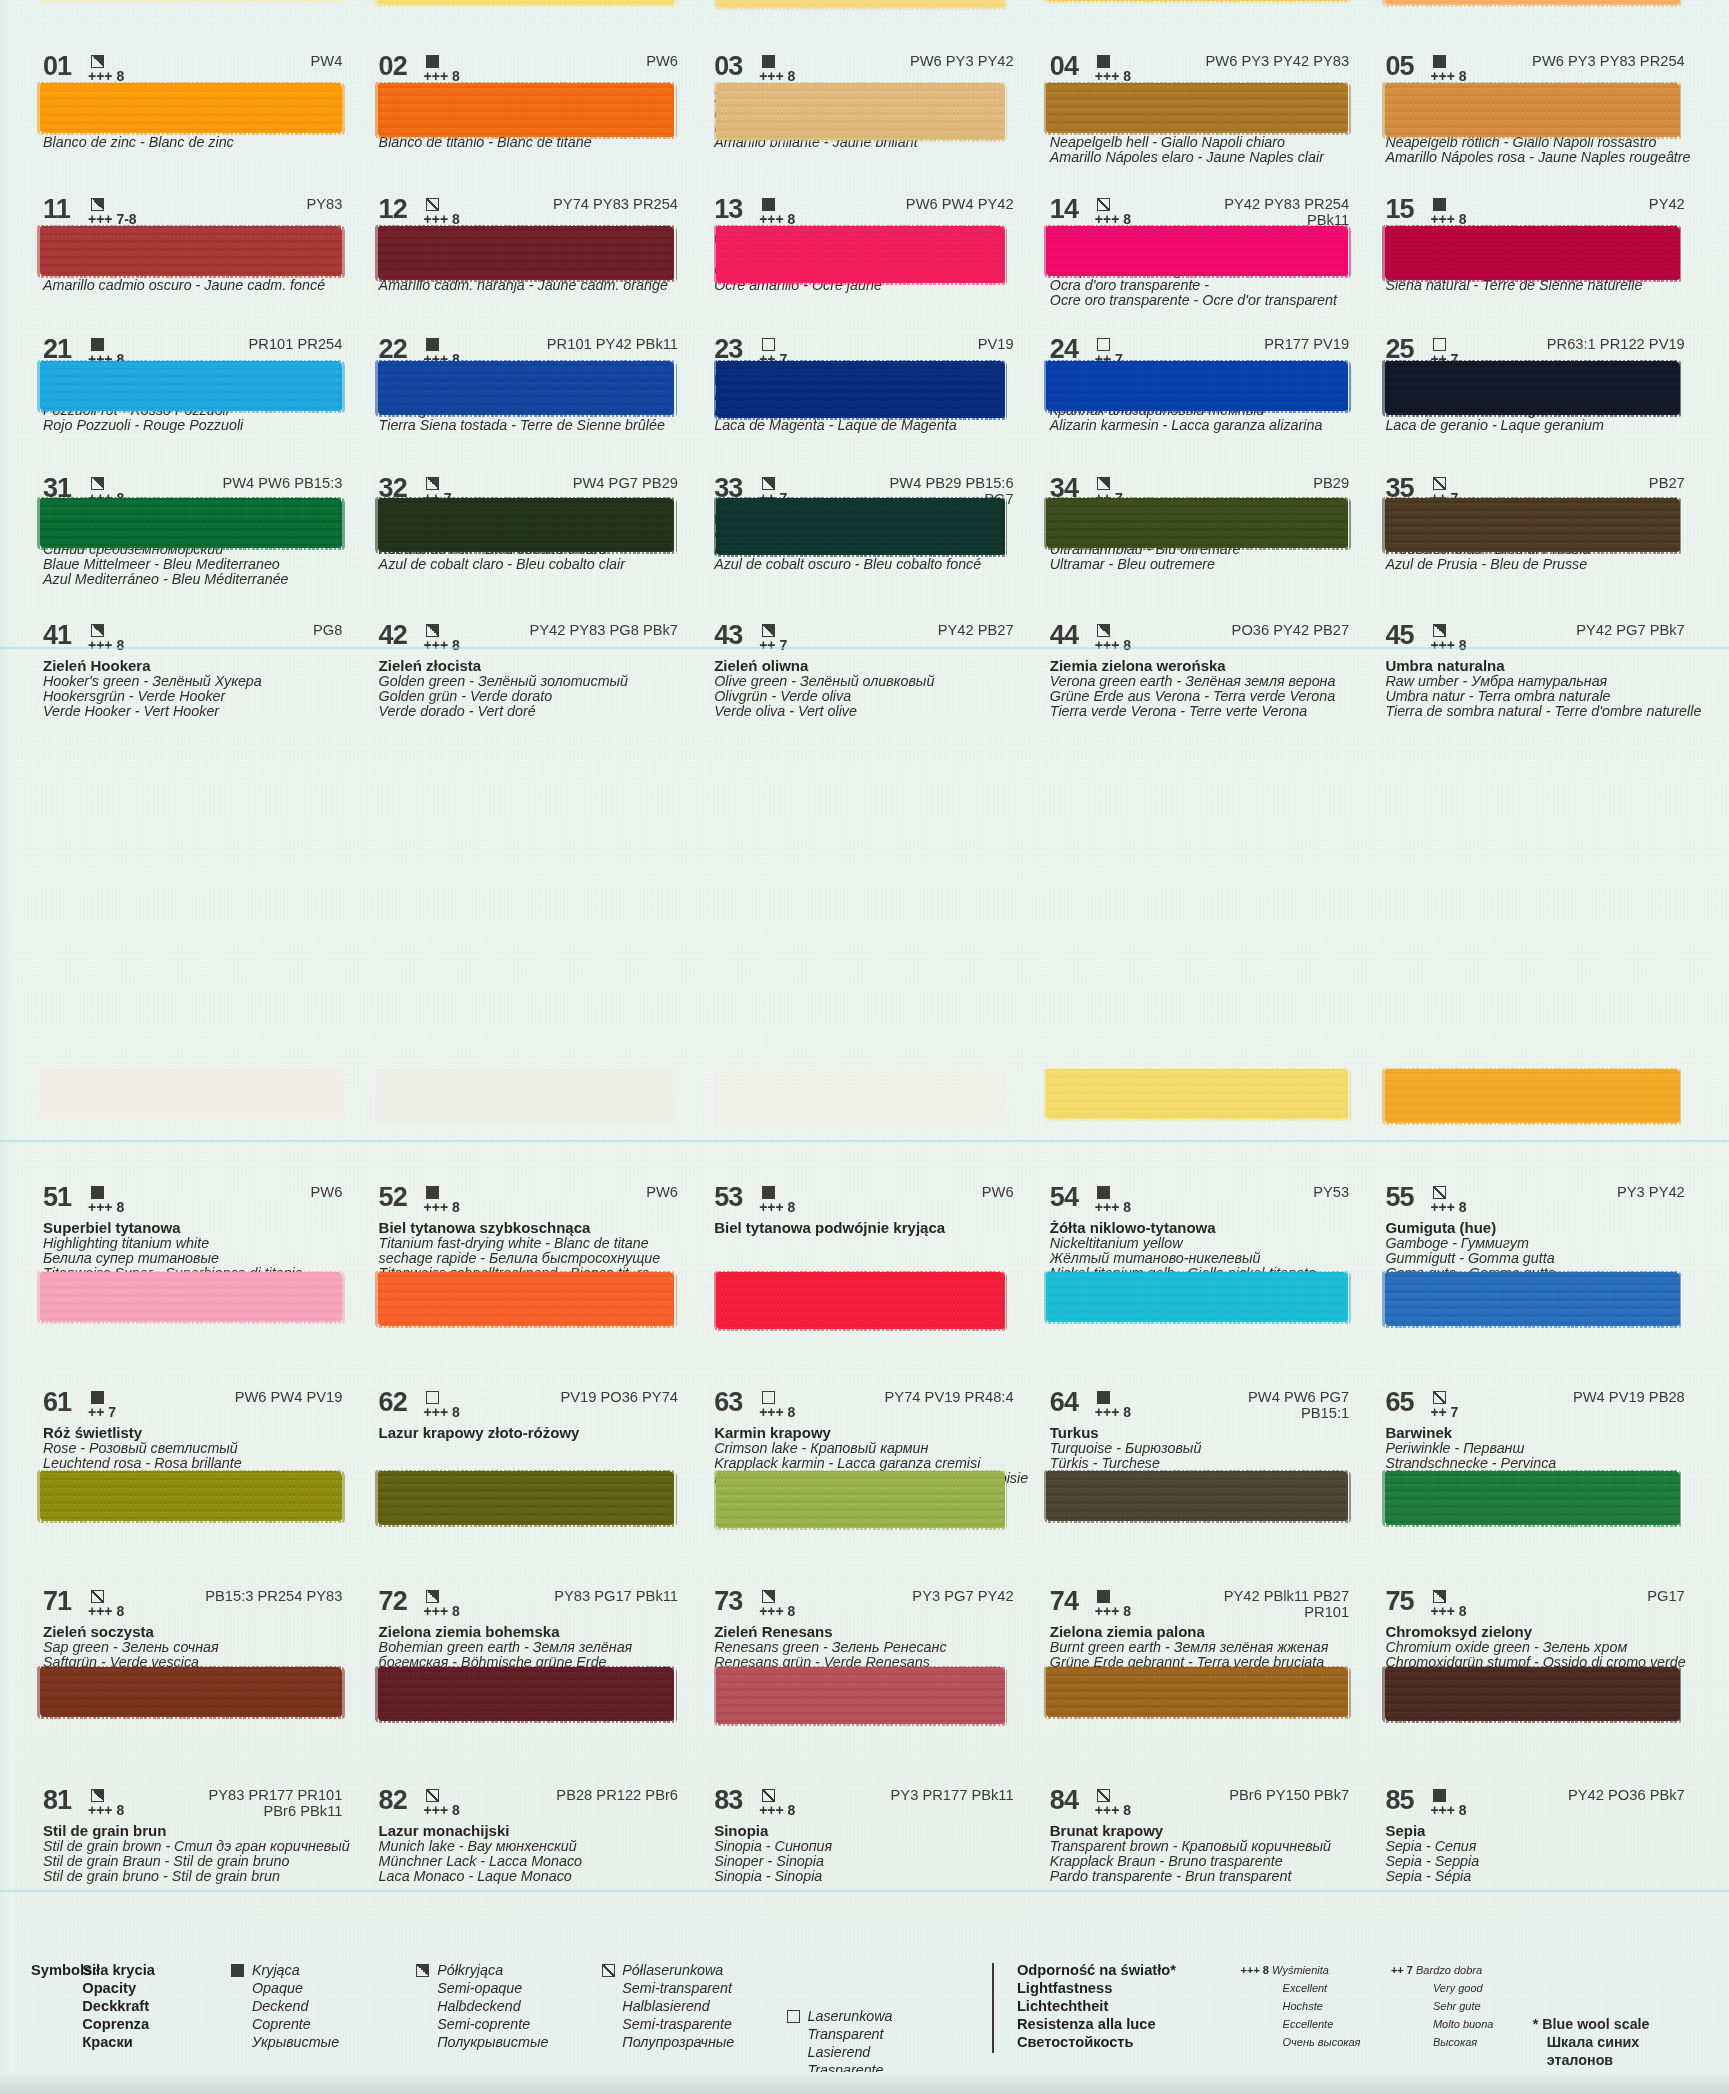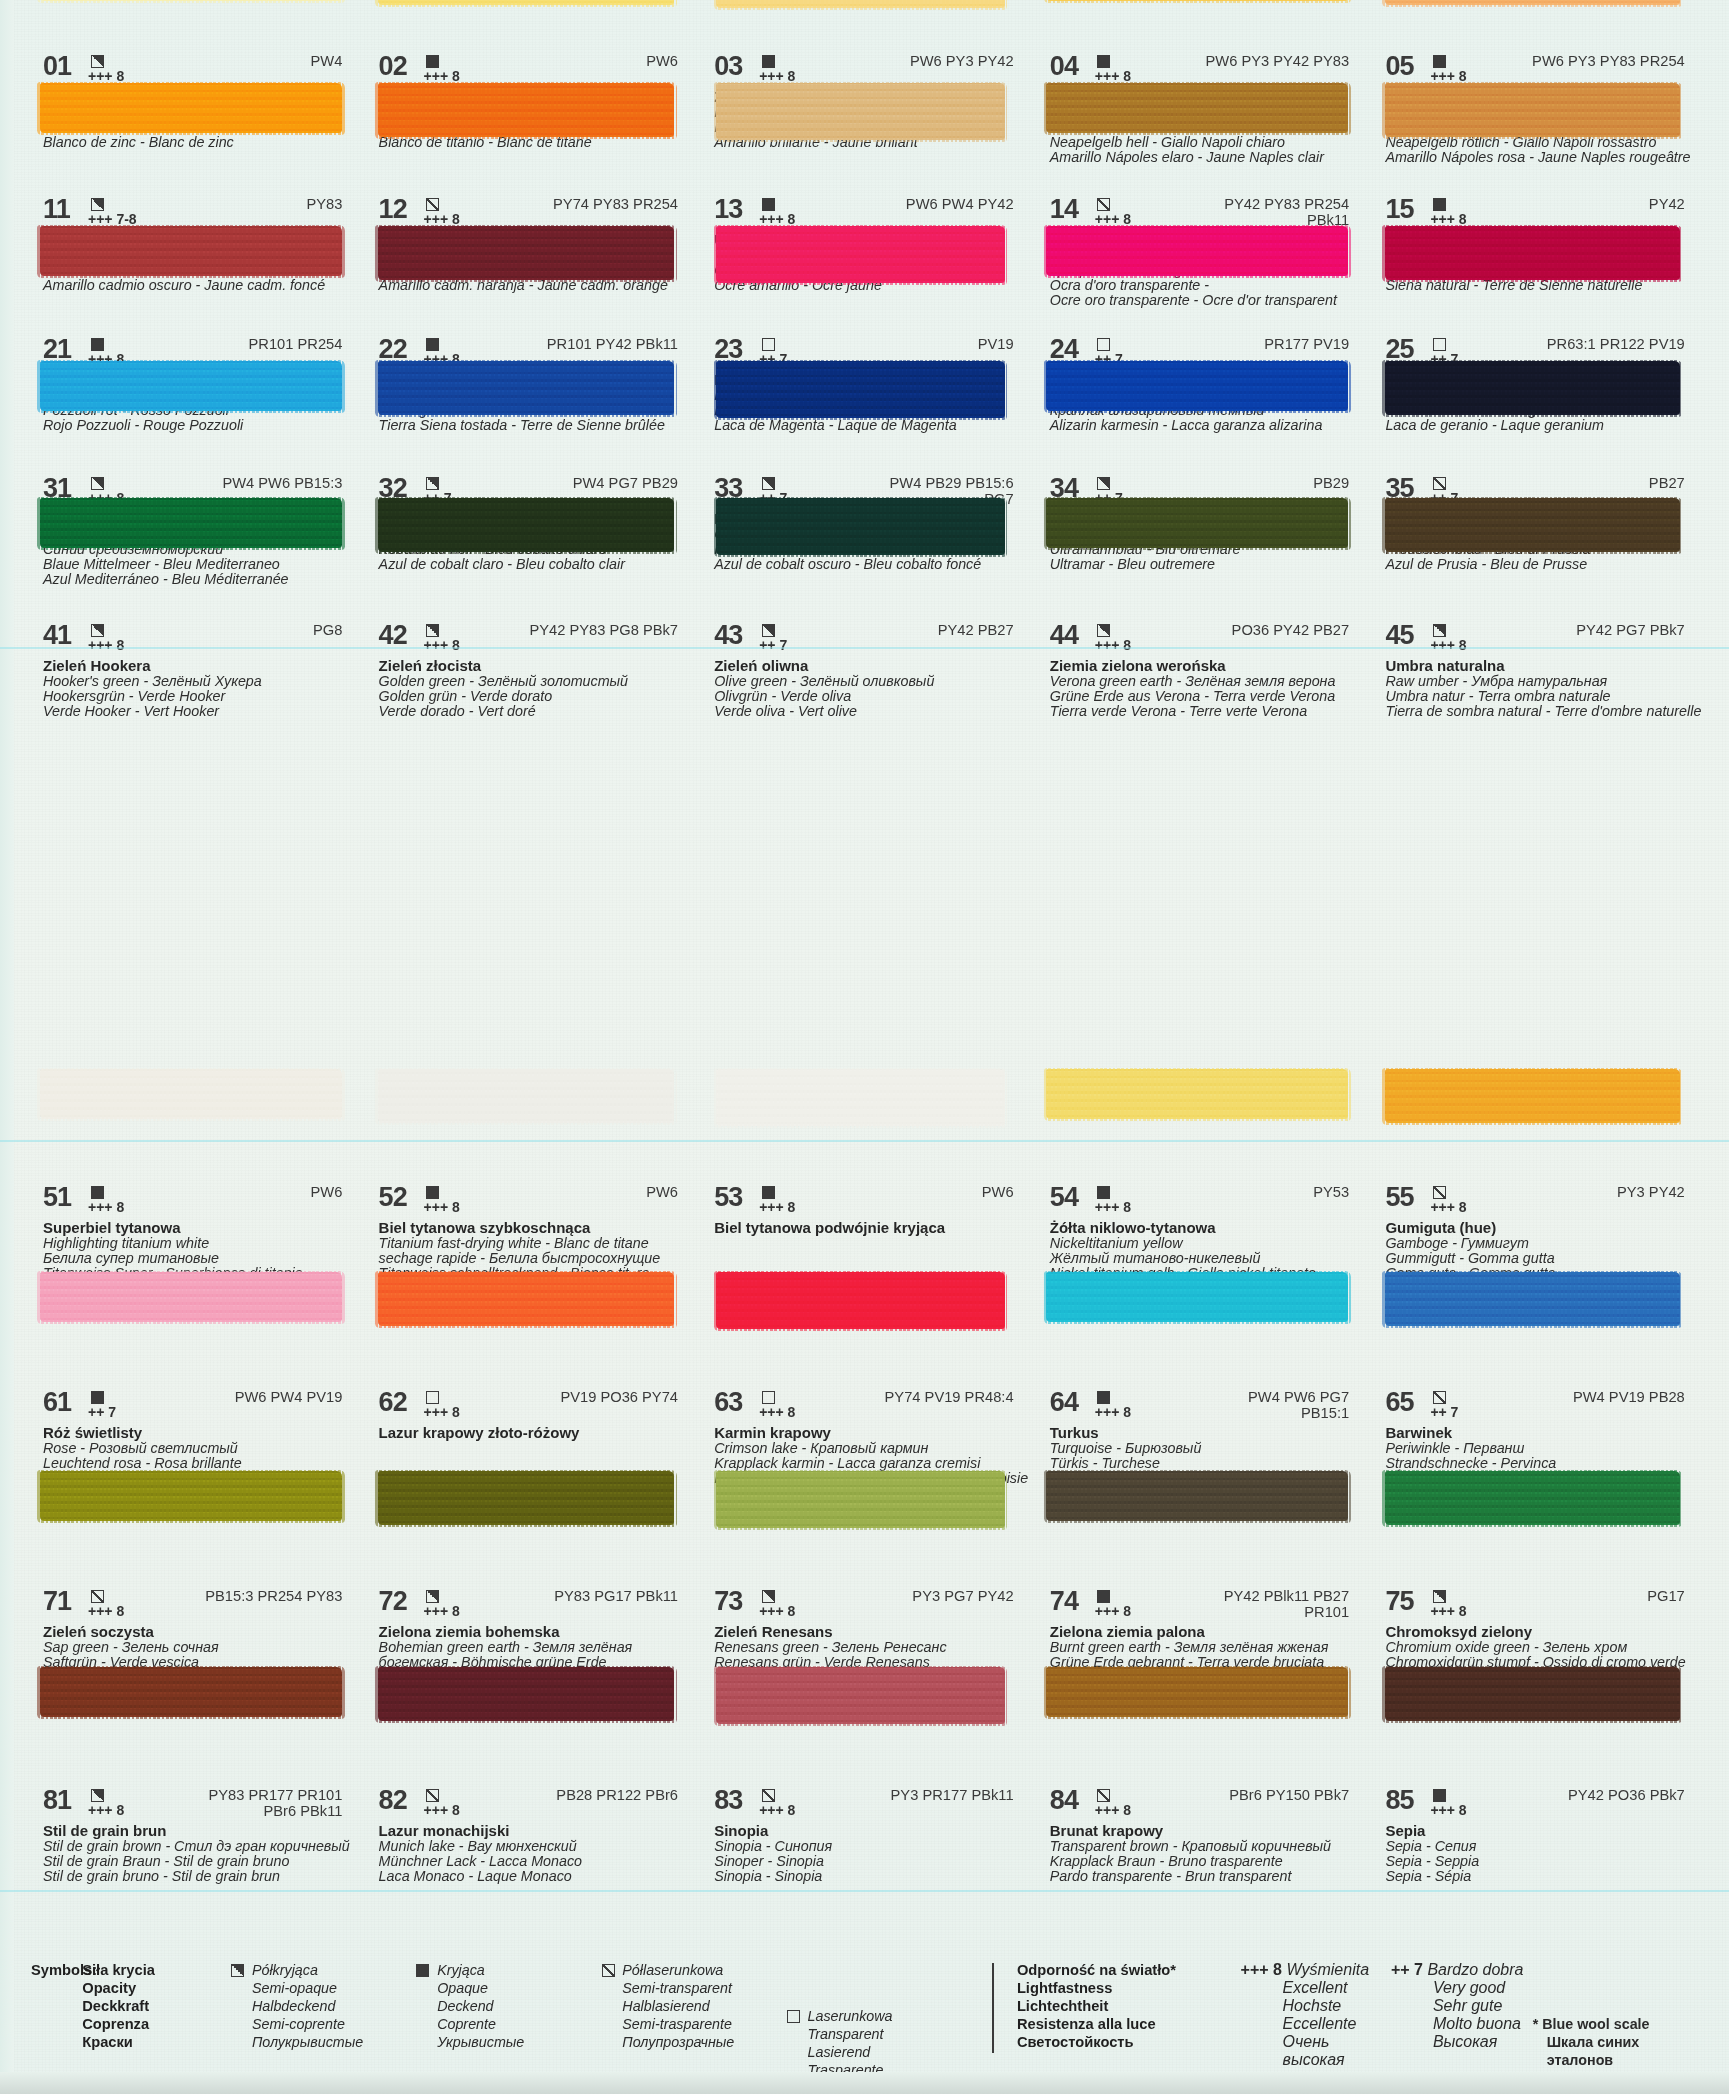--- a/index.html
+++ b/index.html
@@ -89,21 +89,21 @@
     position:absolute; left:31px; top:1961px; width:1678px; height:121px;
     display:flex; align-items:flex-start;
   }
   .leg-col { font-size:14px; line-height:18px; }
   .leg-head { font-weight:700; font-size:14.7px; color:#1f1f1f; }
   .leg-lab  { font-weight:700; font-size:14.7px; color:#1f1f1f; }
   .leg-ital { font-style:italic; font-size:14.3px; color:#2b2b2b; }
   .leg-item { display:flex; gap:7.8px; align-items:flex-start; }
   .leg-sym { margin-top:2.6px; }
   .vrule { width:2.6px; background:#3a3a3a; height:90px; margin:1.7px 22.5px 0 22.5px; }
-  .lf-col { font-size:16px; line-height:18px; font-style:italic; }
+  .lf-col { font-size:11px; line-height:18px; font-style:italic; }
   .bws { font-weight:700; font-size:14.3px; }
 
   .scanline {
     position:absolute; left:0; width:1729px; height:1.7px;
     background:rgba(150,225,235,.55); pointer-events:none;
   }
   .edge-left { position:absolute; left:0; top:0; width:14px; height:2094px; background:linear-gradient(90deg,#dfeee9,#eaf3ef); }
   .edge-bottom { position:absolute; left:0; bottom:0; width:1729px; height:22.5px; background:linear-gradient(180deg,#e7f1ec,#cfd8d4); }
 </style>
 </head>
@@ -1287,37 +1287,37 @@
     </div>
     <div id="legend-body" style="display:flex; align-items:flex-start; margin-left:-199px">
         <div class="leg-col" style="width: 199px; padding-left: 52px;">
           <div class="leg-lab">Siła krycia</div>
           <div class="leg-lab">Opacity</div>
           <div class="leg-lab">Deckkraft</div>
           <div class="leg-lab">Coprenza</div>
           <div class="leg-lab">Краски</div>
         </div>
         <div class="leg-col leg-item" style="width: 186px;">
+          <span class="sym opaque leg-sym"></span>
+          <div>
+            <div class="leg-ital">Kryjąca</div>
+            <div class="leg-ital">Opaque</div>
+            <div class="leg-ital">Deckend</div>
+            <div class="leg-ital">Coprente</div>
+            <div class="leg-ital">Укрывистые</div>
+          </div>
+        </div>
+        <div class="leg-col leg-item" style="width: 186px;">
           <span class="sym semiopaque leg-sym"></span>
           <div>
             <div class="leg-ital">Półkryjąca</div>
             <div class="leg-ital">Semi-opaque</div>
             <div class="leg-ital">Halbdeckend</div>
             <div class="leg-ital">Semi-coprente</div>
             <div class="leg-ital">Полукрывистые</div>
-          </div>
-        </div>
-        <div class="leg-col leg-item" style="width: 186px;">
-          <span class="sym opaque leg-sym"></span>
-          <div>
-            <div class="leg-ital">Kryjąca</div>
-            <div class="leg-ital">Opaque</div>
-            <div class="leg-ital">Deckend</div>
-            <div class="leg-ital">Coprente</div>
-            <div class="leg-ital">Укрывистые</div>
           </div>
         </div>
         <div class="leg-col leg-item" style="width: 186px;">
           <span class="sym semitrans leg-sym"></span>
           <div>
             <div class="leg-ital">Półlaserunkowa</div>
             <div class="leg-ital">Semi-transparent</div>
             <div class="leg-ital">Halblasierend</div>
             <div class="leg-ital">Semi-trasparente</div>
             <div class="leg-ital">Полупрозрачные</div>

